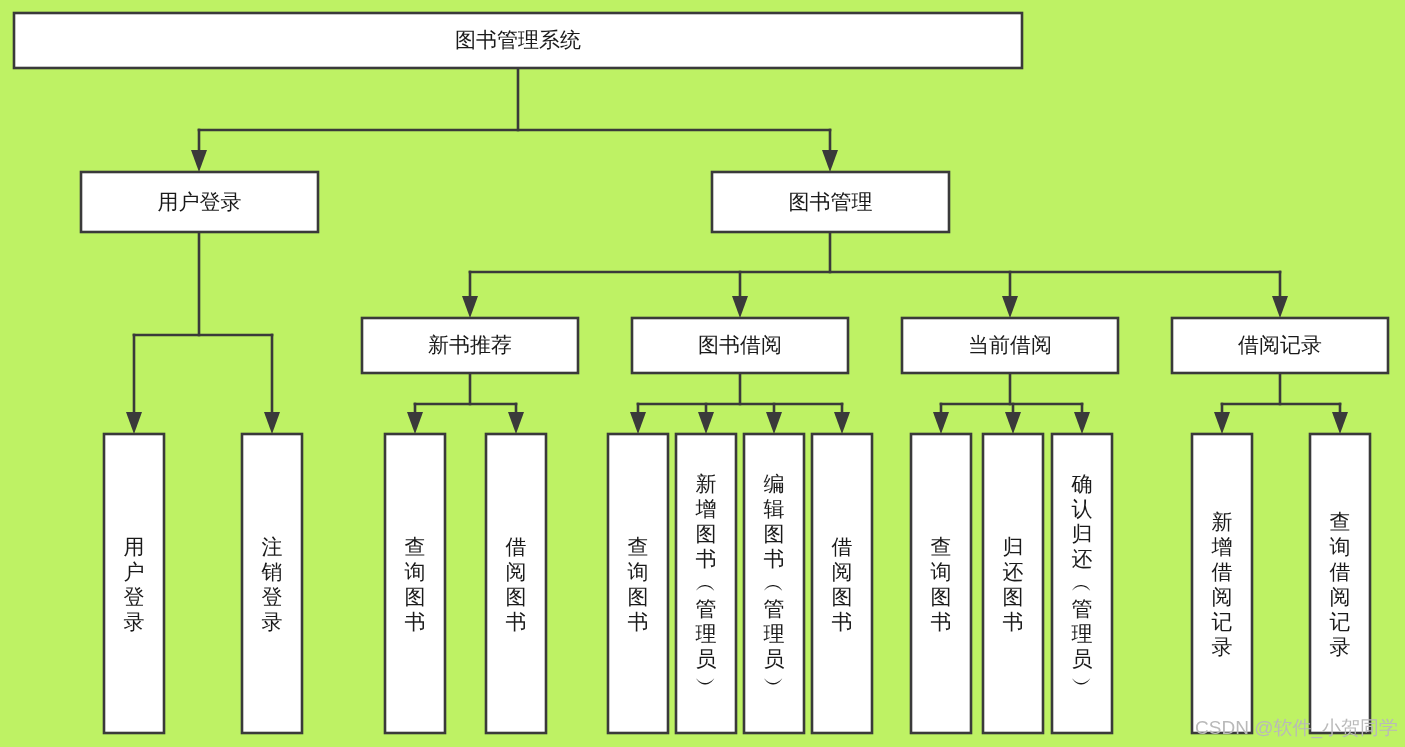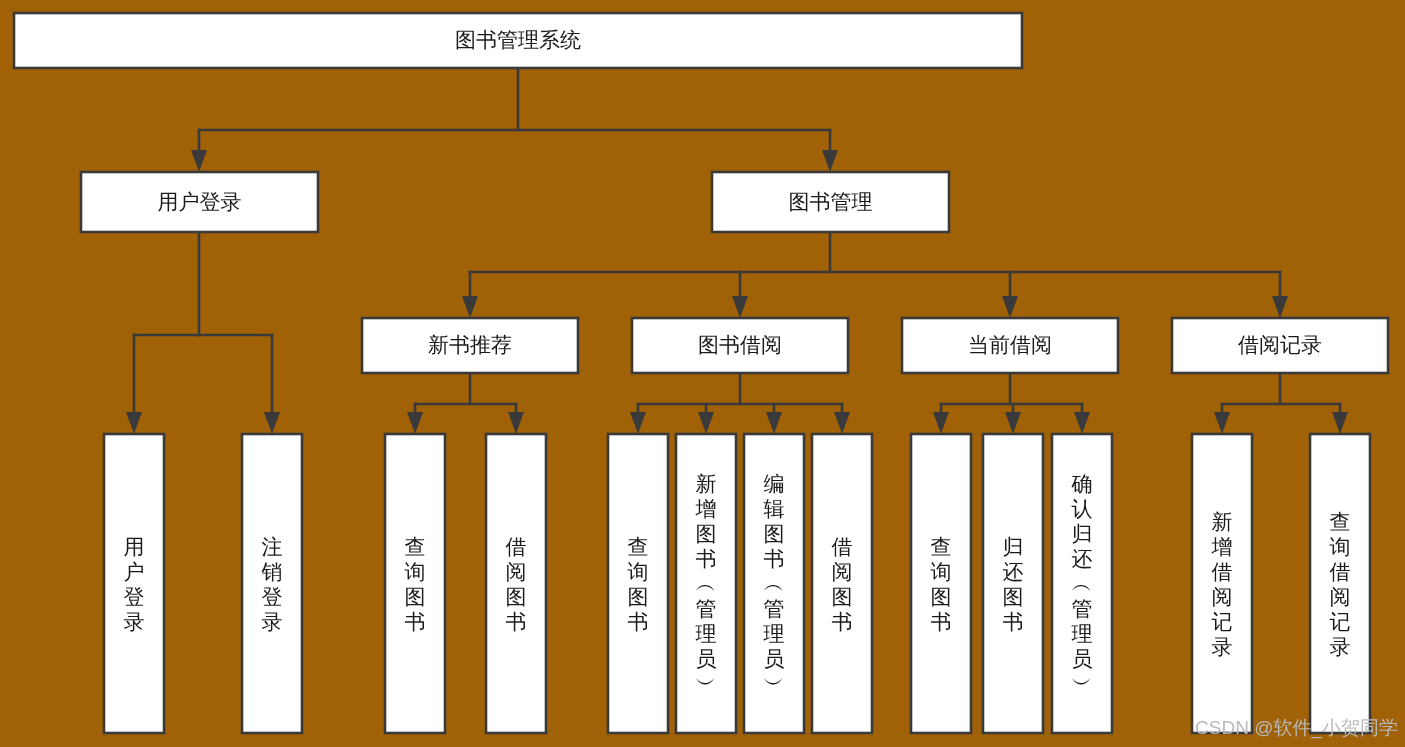--- a/index.html
+++ b/index.html
@@ -10,21 +10,21 @@
   body {
     width: 1405px;
     height: 747px;
     font-family: "Liberation Sans", "DejaVu Sans", sans-serif;
     overflow: hidden;
   }
   #diagram-root {
     position: relative;
     width: 1405px;
     height: 747px;
-    background: #a16207;
+    background: #bef264;
   }
   svg#chart-svg {
     position: absolute;
     left: 0;
     top: 0;
     width: 1405px;
     height: 747px;
     display: block;
   }
   .node-box {

